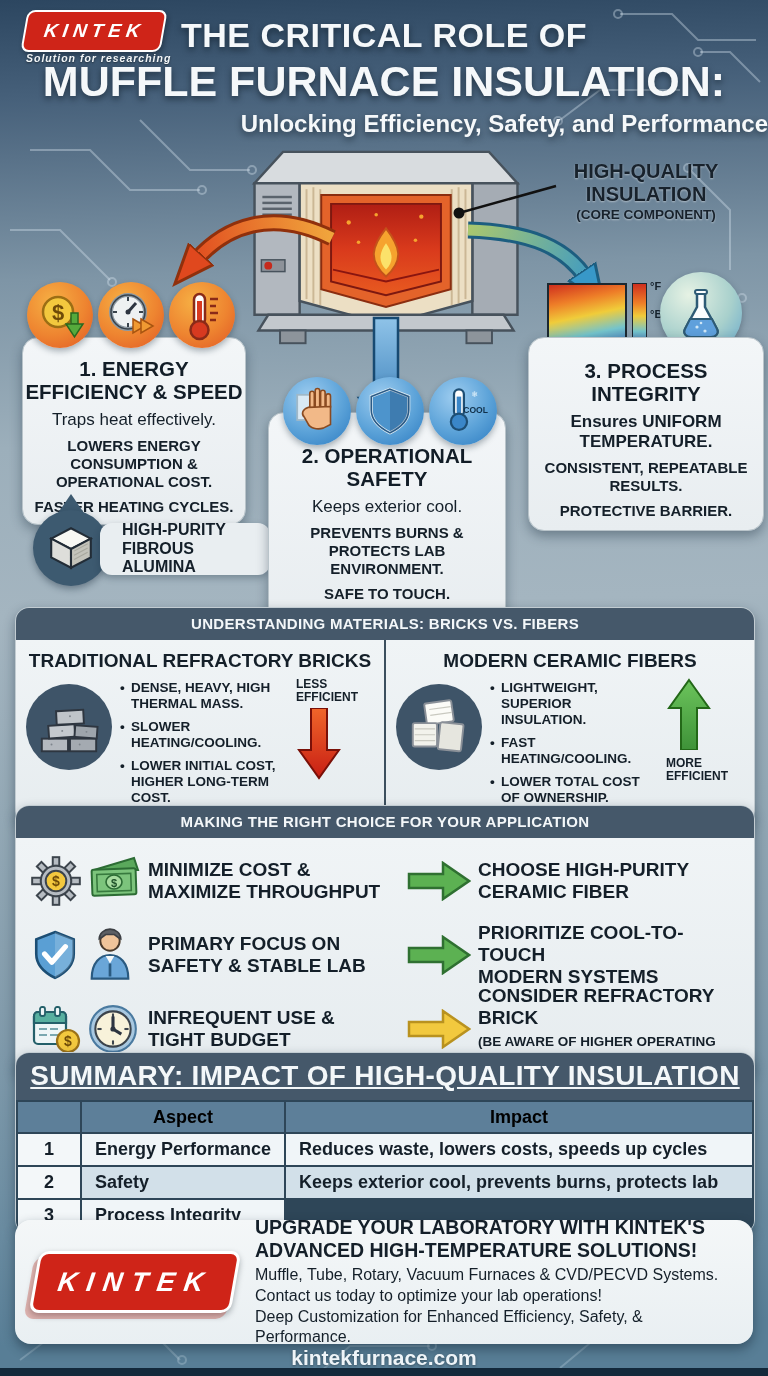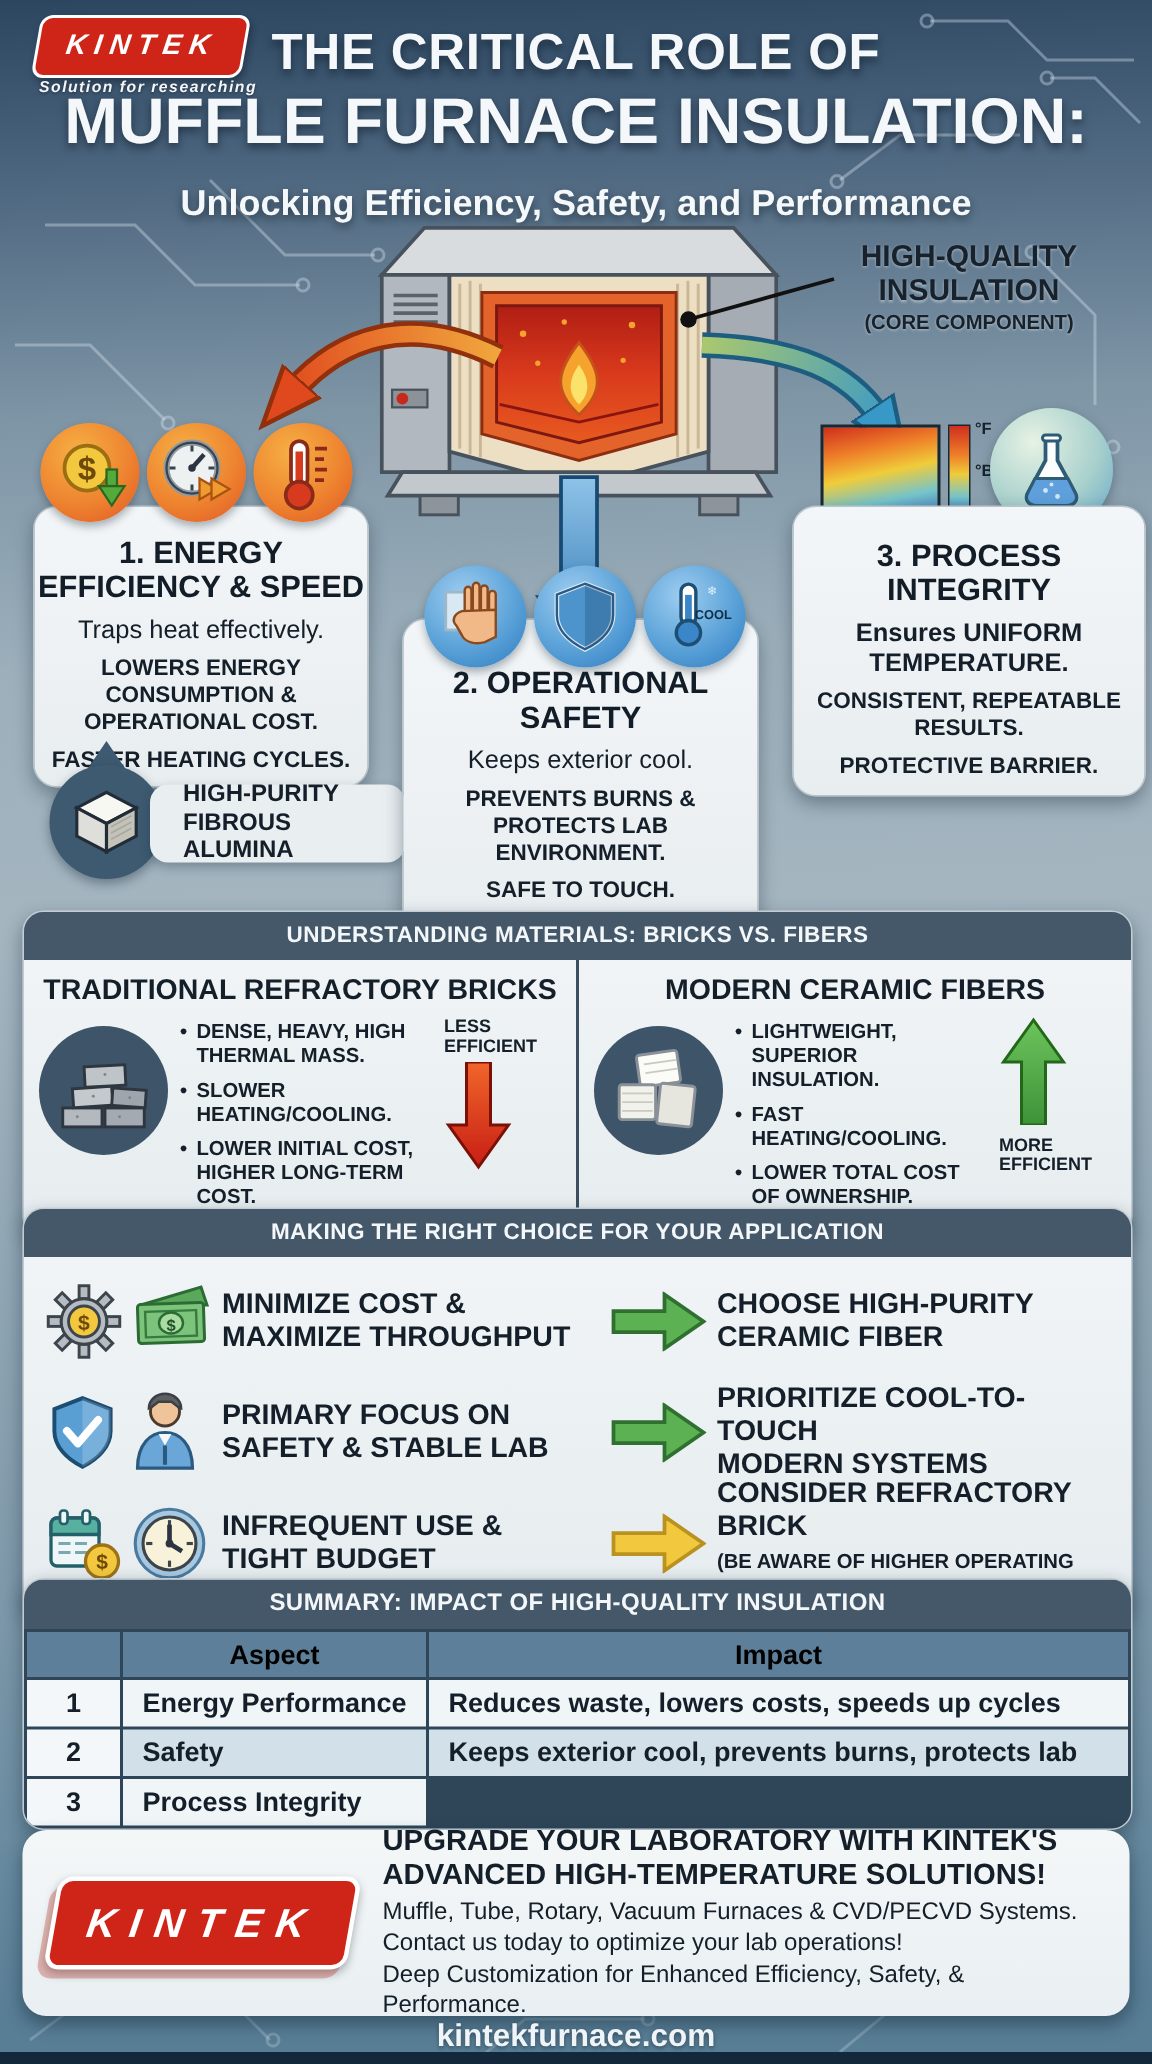--- a/index.html
+++ b/index.html
@@ -9,21 +9,21 @@
   .traces{position:absolute;inset:0;pointer-events:none;}
   
   .logo-box{position:absolute;left:24px;top:10px;width:136px;height:38px;background:#cf2418;
     border:2.5px solid #fff;border-radius:8px;transform:skewX(-10deg);
     display:flex;align-items:center;justify-content:center;box-shadow:2px 3px 5px rgba(10,20,30,.4);}
   .logo-box span{transform:skewX(2deg);color:#fff;font-weight:800;font-style:italic;font-size:19px;letter-spacing:5px;}
   .logo-tagline{position:absolute;left:26px;top:52px;width:160px;color:#f2f6f8;font-style:italic;font-weight:700;font-size:10.5px;letter-spacing:1px;text-shadow:0 1px 2px rgba(0,0,0,.5);}
   .titles{position:absolute;top:16px;left:0;width:100%;text-align:center;color:#f5f8fa;text-shadow:0 3px 6px rgba(8,18,28,.55);}
   .t1{font-size:34px;font-weight:800;letter-spacing:.5px;}
   .t2{font-size:43px;font-weight:800;letter-spacing:0;margin-top:2px;}
-  .t3{font-size:24px;font-weight:700;margin-top:16px;}
+  .t3{font-size:24px;font-weight:700;margin-top:4px;text-align:right;}
   
   .furnace{position:absolute;left:238px;top:146px;width:296px;height:208px;}
   .callout{position:absolute;left:540px;top:160px;width:212px;text-align:center;color:#18222c;text-shadow:0 1px 2px rgba(255,255,255,.45);}
   .callout .c1{font-size:20px;font-weight:800;}
   .callout .c3{font-size:13.5px;font-weight:800;margin-top:1px;}
   .overlay{position:absolute;inset:0;pointer-events:none;}
   
   .card{position:absolute;background:linear-gradient(#f3f6f8,#e8edf0);border:1.5px solid #b9c4ca;border-radius:16px;
     box-shadow:0 5px 12px rgba(18,36,52,.38);text-align:center;}
   .card h3{margin:0;font-size:20.5px;font-weight:800;line-height:1.12;color:#121d27;}
@@ -545,21 +545,21 @@
         </div>
         <div class="ch-rec">
           <span>CONSIDER REFRACTORY BRICK</span><br><span class="sub">(BE AWARE OF HIGHER OPERATING COSTS)</span>
         </div>
       </div>
 
     </div>
   </div>
 
   <div class="panel" style="top:1052px;">
-    <div class="panel-head" style="font-size:16px;">SUMMARY: IMPACT OF HIGH-QUALITY INSULATION</div>
+    <div class="panel-head" style="font-size:28px;text-decoration:underline;">SUMMARY: IMPACT OF HIGH-QUALITY INSULATION</div>
     <div class="tbl">
       <div class="th"></div>
       <div class="th">Aspect</div>
       <div class="th">Impact</div>
 
       <div class="tnum">1</div>
       <div class="tcell r-a">Energy Performance</div>
       <div class="tcell r-a">Reduces waste, lowers costs, speeds up cycles</div>
 
       <div class="tnum">2</div>

